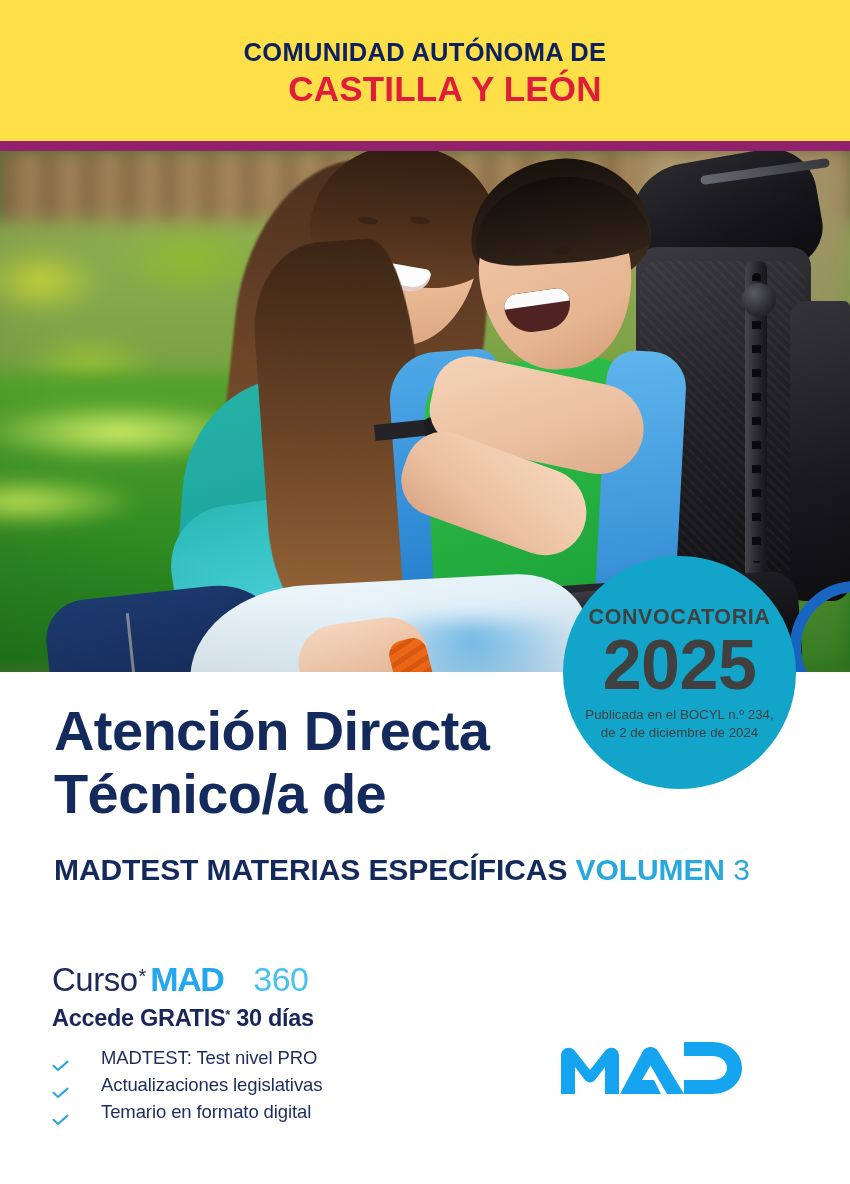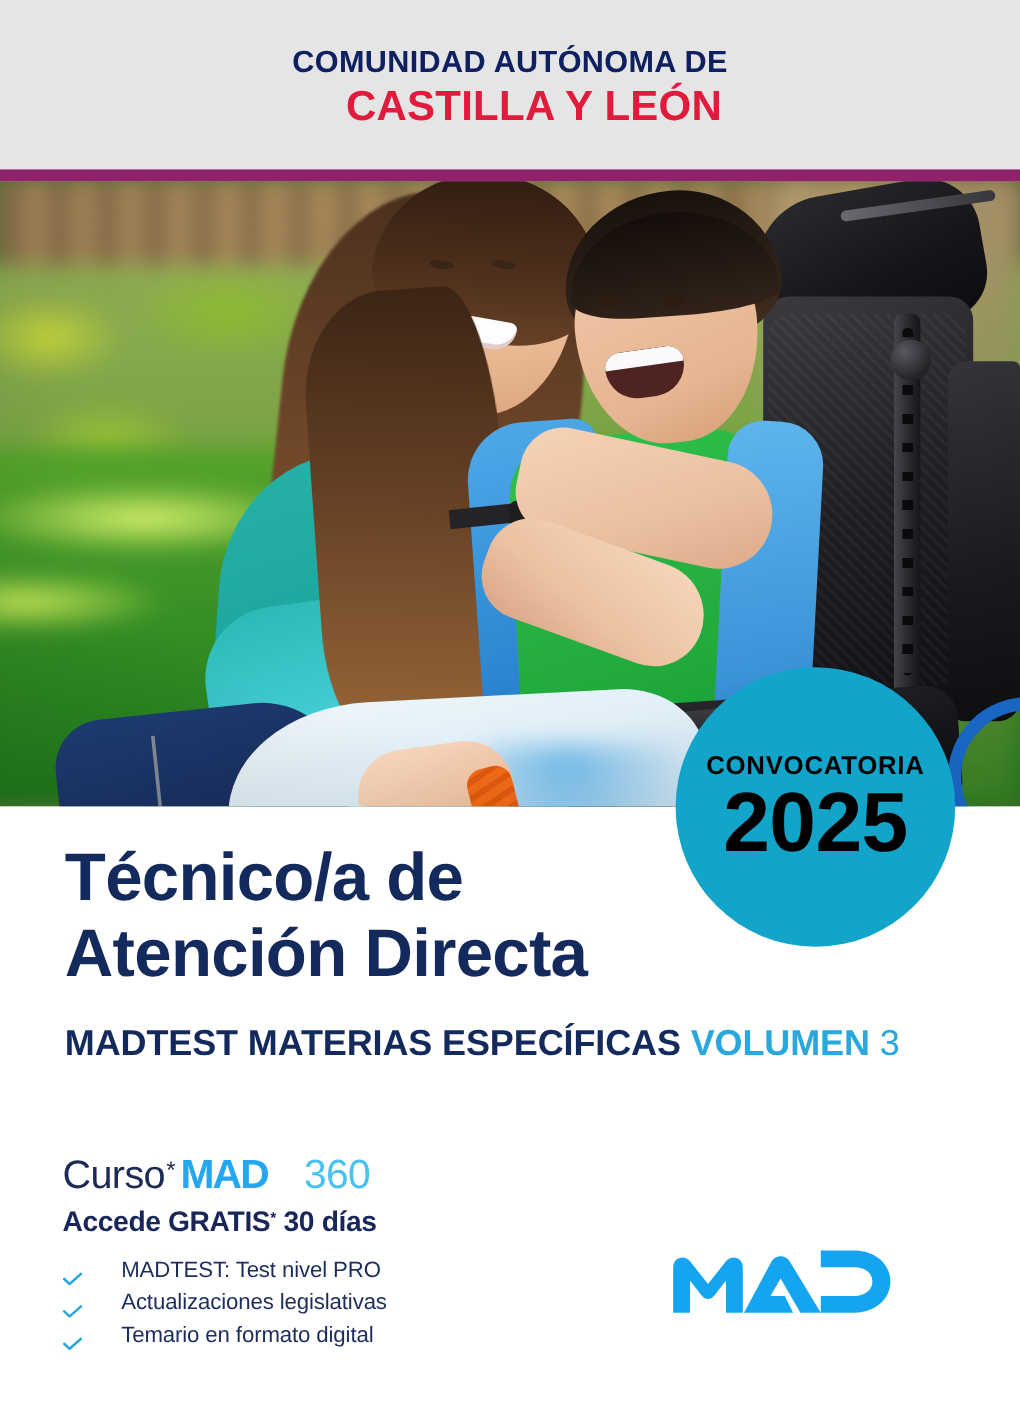--- a/index.html
+++ b/index.html
@@ -21,21 +21,21 @@
     background: #ffffff;
   }
 
   
   .header {
     position: absolute;
     top: 0;
     left: 0;
     width: 850px;
     height: 141px;
-    background: #e5e5e5;
+    background: #fde047;
     display: flex;
     flex-direction: column;
     align-items: center;
     justify-content: center;
     padding-top: 6px;
     box-sizing: border-box;
   }
   .header-line1 {
     font-size: 25.5px;
     font-weight: bold;
@@ -455,21 +455,21 @@
 
   
   .convocatoria {
     position: absolute;
     left: 563px;
     top: 556px;
     width: 233px;
     height: 233px;
     border-radius: 50%;
     background: #13a5c9;
-    color: #000000;
+    color: #404040;
     text-align: center;
     z-index: 60;
     display: flex;
     flex-direction: column;
     align-items: center;
     justify-content: center;
     padding-top: 4px;
     box-sizing: border-box;
   }
   .conv-label {
@@ -676,26 +676,30 @@
       <div class="hands"></div>
       <div class="wristband"></div>
 
       <div class="photo-vignette"></div>
     </div>
   </div>
 
   <div class="convocatoria">
     <div class="conv-label">CONVOCATORIA</div>
     <div class="conv-year">2025</div>
+    <div class="conv-note">
+      <div>Publicada en el BOCYL n.º 234,</div>
+      <div>de 2 de diciembre de 2024</div>
+    </div>
   </div>
 
   <div class="title-block">
     <div class="title-main">
+      <div>Atención Directa</div>
       <div>Técnico/a de</div>
-      <div>Atención Directa</div>
     </div>
     <div class="subtitle">
       <span>MADTEST MATERIAS ESPECÍFICAS</span><span>&nbsp;</span><span class="volumen">VOLUMEN</span><span>&nbsp;</span><span class="volnum">3</span>
     </div>
   </div>
 
   <div class="promo">
     <div class="promo-curso">
       <span class="curso-word">Curso</span>
         <span class="asterisk">*</span>

